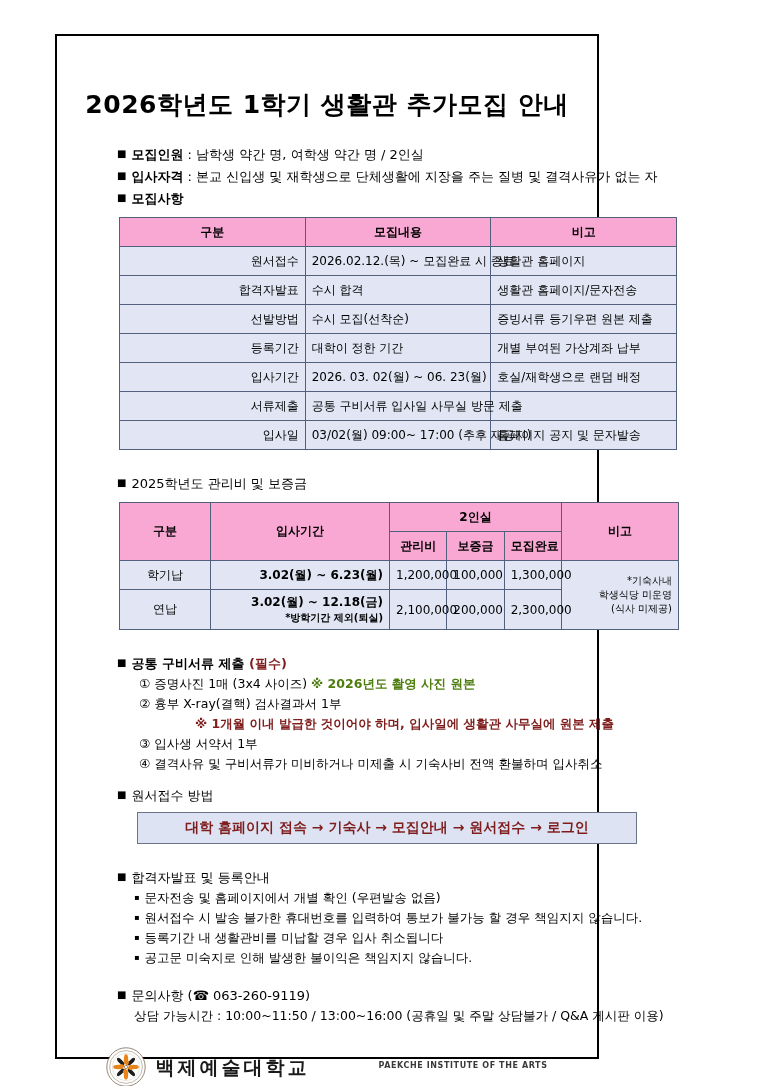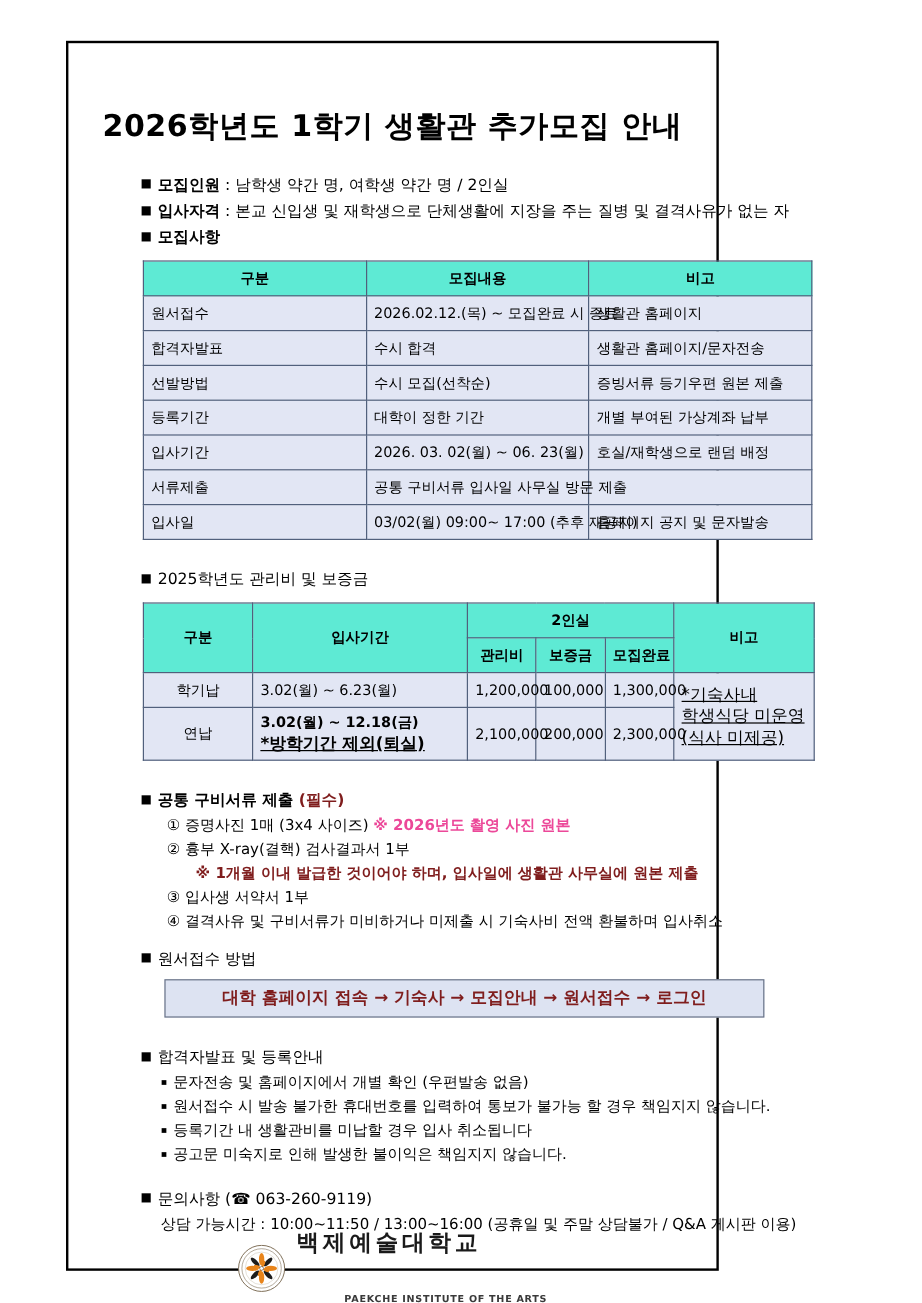--- a/index.html
+++ b/index.html
@@ -61,21 +61,21 @@
   .b-label { font-weight: bold; }
 
   .sub-line {
     font-size: 12.5px;
     line-height: 20px;
     margin-left: 60px;
     white-space: nowrap;
   }
   .sub-line.strong { font-weight: bold; }
   .note-red { color: #7f1d1d; font-weight: bold; }
-  .note-blue { color: #ec4899; font-weight: bold; margin-top: 28px; }
+  .note-blue { color: #4d7c0f; font-weight: bold; margin-top: 28px; }
 
   .dot-line {
     font-size: 12.5px;
     line-height: 20px;
     margin-left: 55px;
     white-space: nowrap;
   }
   .dot-line .dot {
     font-size: 8px;
     vertical-align: 2px;
@@ -92,36 +92,36 @@
   table.gt td, table.gt th {
     border: 1px solid #51607c;
     background: #e2e6f4;
     font-size: 12px;
     padding: 4px 6px;
     height: 20px;
     font-weight: normal;
     white-space: nowrap;
   }
   table.gt th {
-    background: #5eead4;
+    background: #f9a8d4;
     text-align: center;
     font-weight: bold;
   }
-  td.c { text-align: left; }
+  td.c { text-align: right; }
   td.l { text-align: left; }
   td.hd { text-align: center; font-weight: bold; }
 
   
   #tbl-recruit { width: 558px; margin-top: 8px; }
   #tbl-recruit td.cat { width: 84px; }
   #tbl-recruit td.con { width: 250px; }
 
   
   #tbl-fee { width: 560px; margin-top: 8px; }
-  #tbl-fee .small { font-size: 14px; text-decoration: underline; }
+  #tbl-fee .small { font-size: 10px; }
 
   
   .flow-box {
     margin-left: 58px;
     margin-top: 6px;
     width: 500px;
     border: 1px solid #6a7488;
     background: #dde3f2;
     color: #7f1d1d;
     font-weight: bold;
@@ -137,21 +137,21 @@
     position: absolute;
     left: 0;
     right: 0;
     bottom: 22px;
     display: flex;
     align-items: center;
     justify-content: center;
     gap: 9px;
   }
   .emblem { width: 40px; height: 40px; flex: 0 0 auto; }
-  .logo-text { display: flex; flex-direction: column; line-height: 1; gap: 29px; }
+  .logo-text { display: flex; flex-direction: row; line-height: 1; gap: 29px; }
   .logo-ko {
     font-size: 19px;
     font-weight: bold;
     letter-spacing: 3px;
     color: #1a1a1a;
   }
   .logo-en {
     font-size: 8px;
     letter-spacing: 0.6px;
     color: #3a3a3a;
@@ -248,21 +248,21 @@
       </tr>
       <tr>
         <th style="width:71px">관리비</th>
         <th style="width:71px">보증금</th>
         <th style="width:71px">모집완료</th>
       </tr>
     </thead>
     <tbody>
       <tr>
         <td class="c hd">학기납</td>
-        <td class="c" style="font-weight:normal">
+        <td class="c" style="font-weight:bold">
           <span>3.02(월) ~ 6.23(월)</span>
         </td>
         <td class="c">1,200,000</td>
         <td class="c">100,000</td>
         <td class="c">1,300,000</td>
         <td class="c" rowspan="2">
           <div class="small">*기숙사내</div>
           <div class="small">학생식당 미운영</div>
           <div class="small">(식사 미제공)</div>
         </td>
@@ -285,21 +285,21 @@
   <div class="bullet-line">
     <span class="sq">■</span><span class="b-label">공통 구비서류 제출 </span><span class="note-red">(필수)</span>
   </div>
 
   <div class="sub-line">
     <span>① 증명사진 1매 (3x4 사이즈)  </span><span class="note-blue">※ 2026년도 촬영 사진 원본</span>
   </div>
   <div class="sub-line">
     <span>② 흉부 X-ray(결핵) 검사결과서 1부</span>
   </div>
-  <div class="sub-line strong" style="margin-left:84px">
+  <div class="sub-line strong" style="margin-left:116px">
     <span class="note-red">※ 1개월 이내 발급한 것이어야 하며, 입사일에 생활관 사무실에 원본 제출</span>
   </div>
   <div class="sub-line">
     <span>③ 입사생 서약서 1부</span>
   </div>
   <div class="sub-line">
     <span>④ 결격사유 및 구비서류가 미비하거나 미제출 시 기숙사비 전액 환불하며 입사취소</span>
   </div>
 
   <div class="sp-sm"></div>

